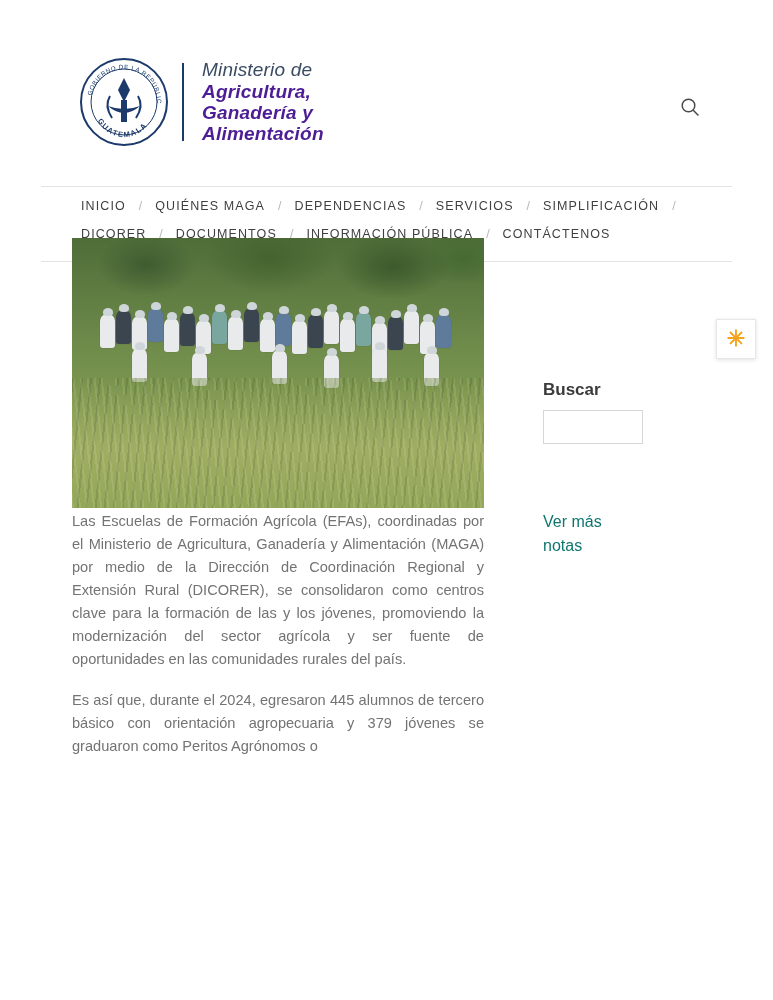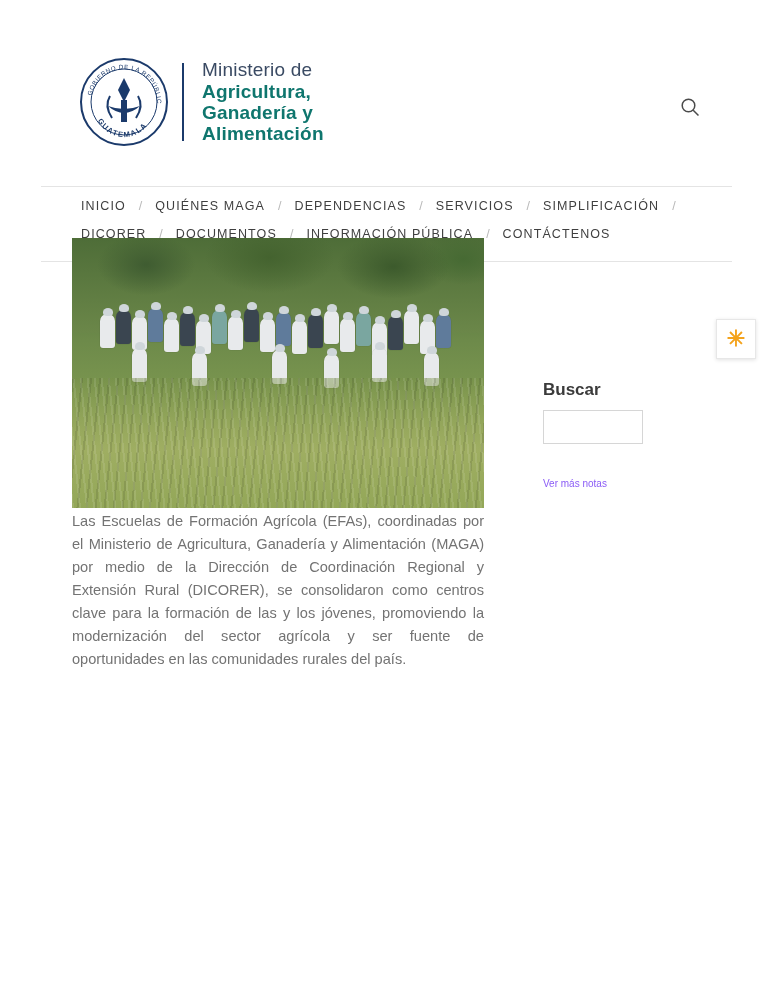--- a/index.html
+++ b/index.html
@@ -47,32 +47,33 @@
 
   .logo-divider {
     width: 2px;
     height: 78px;
     background: #1b3a6b;
     margin-right: 6px;
   }
   .logo-text {
     line-height: 1.12;
     color: #1b3a6b;
+    font-style: italic;
   }
   .logo-text .ministerio {
     font-size: 19px;
     font-weight: 400;
     letter-spacing: .2px;
     color: #3a4a63;
   }
   .logo-text .big {
     font-size: 19px;
     font-weight: bold;
     letter-spacing: .2px;
-    color: #0f766e;
+    color: #4c1d95;
   }
 
   .search-icon-wrap {
     position: absolute;
     right: 72px;
     top: 96px;
     width: 22px;
     height: 22px;
     cursor: pointer;
   }
@@ -224,24 +225,24 @@
     border: 1px solid #d6d6d6;
     background: #fff;
     box-sizing: border-box;
     padding: 4px 8px;
     font-size: 13px;
     color: #333;
     outline: none;
     font-family: "Liberation Sans", sans-serif;
   }
   .ver-mas {
-    margin-top: 32px;
-    font-size: 10px;
+    margin-top: 66px;
+    font-size: 16px;
     line-height: 1.5;
-    color: #8b5cf6;
+    color: #0f766e;
     width: 70px;
     cursor: pointer;
   }
 
   
   .float-widget {
     position: absolute;
     right: 17px;
     top: 319px;
     width: 38px;
@@ -365,20 +366,21 @@
           <div class="person" style="left:252px; top:54px;"></div>
           <div class="person" style="left:300px; top:48px;"></div>
           <div class="person" style="left:352px; top:52px;"></div>
         </div>
         <div class="photo-grass"></div>
       </div>
 
 
       <div class="article-body">
         <p>Las Escuelas de Formación Agrícola (EFAs), coordinadas por el Ministerio de Agricultura, Ganadería y Alimentación (MAGA) por medio de la Dirección de Coordinación Regional y Extensión Rural (DICORER), se consolidaron como centros clave para la formación de las y los jóvenes, promoviendo la modernización del sector agrícola y ser fuente de oportunidades en las comunidades rurales del país.</p>
+        <p>Es así que, durante el 2024, egresaron 445 alumnos de tercero básico con orientación agropecuaria y 379 jóvenes se graduaron como Peritos Agrónomos o</p>
       </div>
     </div>
 
     <aside class="sidebar">
       <div class="sidebar-heading">Buscar</div>
       <input class="search-box" type="text" placeholder="" style="">
       <div class="ver-mas">Ver más notas</div>
     </aside>
 
   </div>

